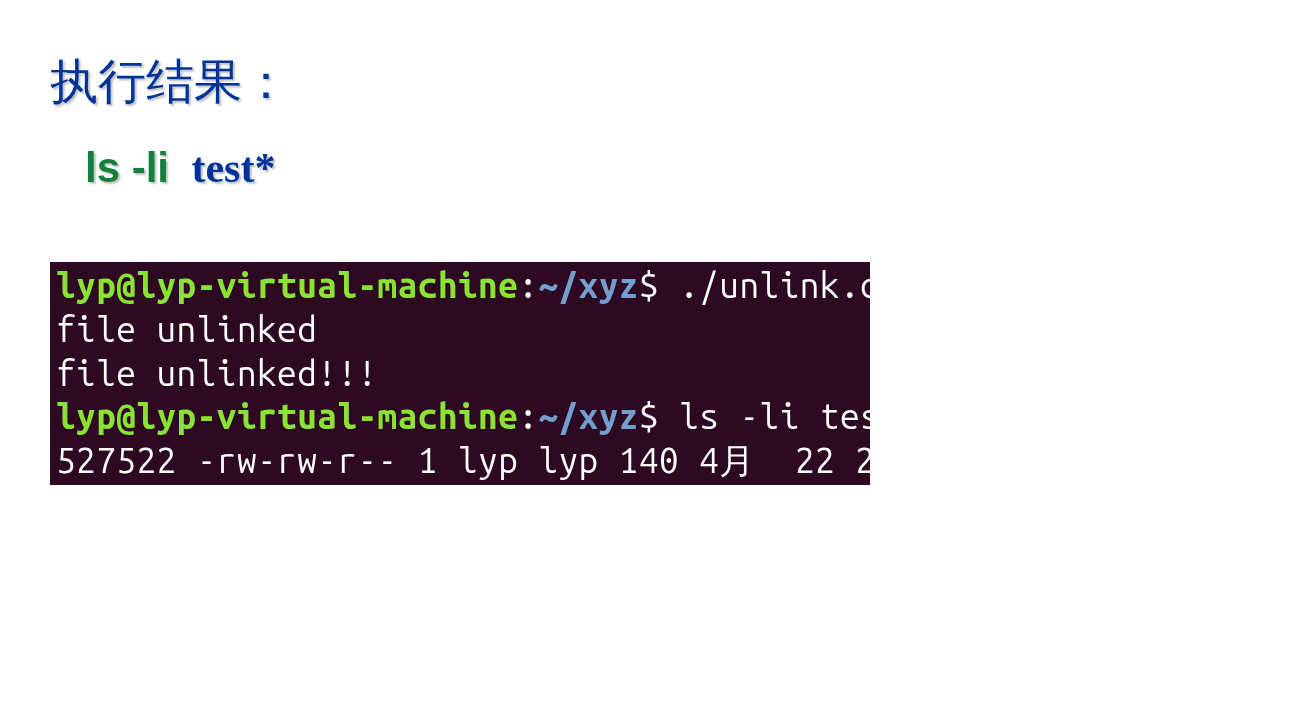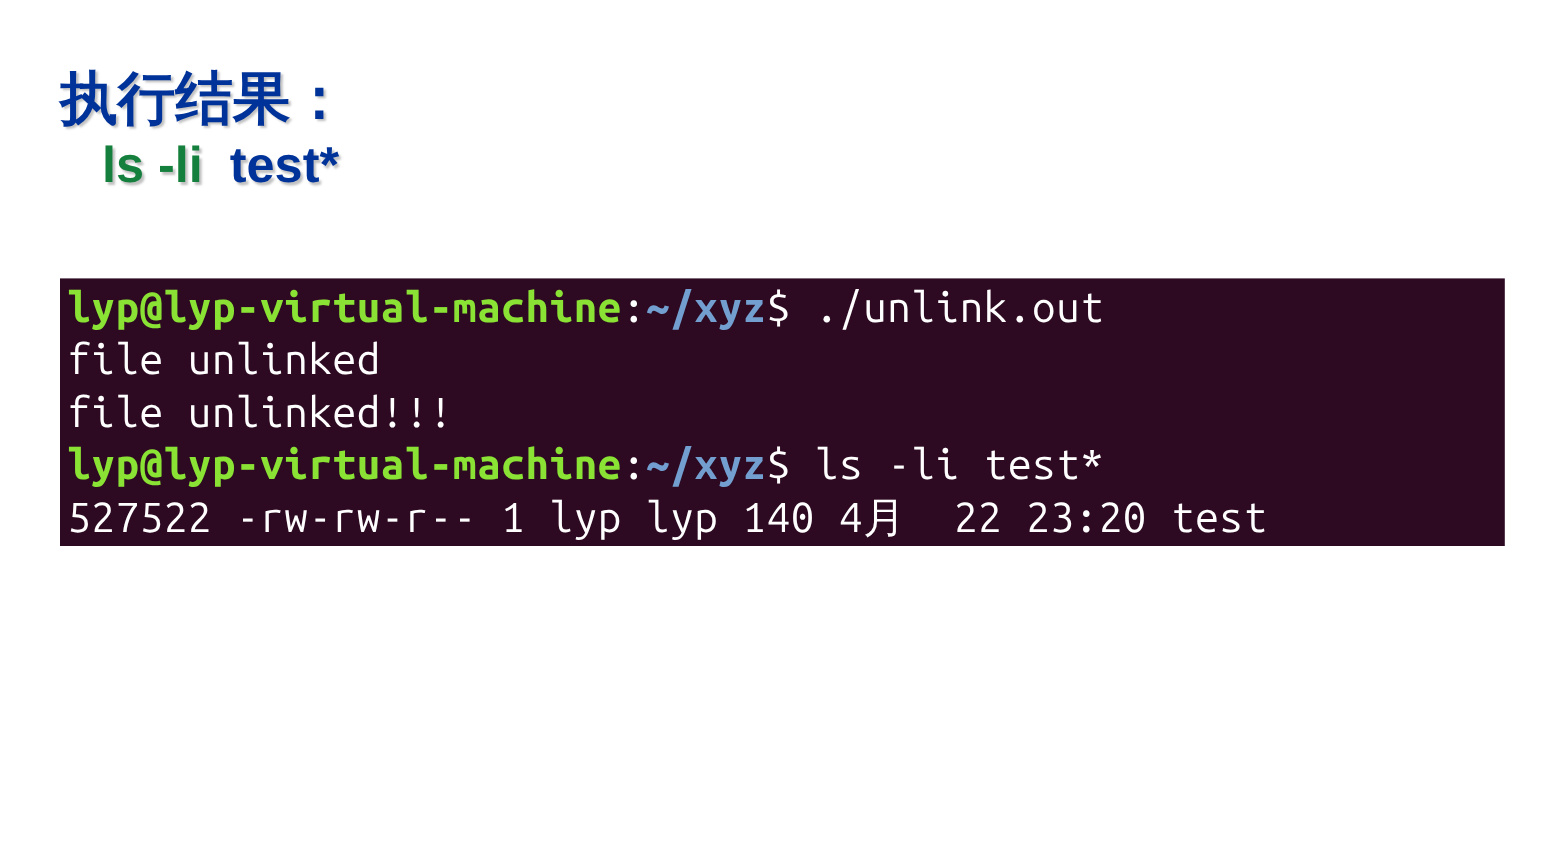--- a/index.html
+++ b/index.html
@@ -5,51 +5,52 @@
     * { margin: 0; padding: 0; box-sizing: border-box; }
     body {
       width: 1298px;
       height: 706px;
       background: #ffffff;
       font-family: "Microsoft YaHei", "SimSun", sans-serif;
       padding: 40px 50px;
     }
     .heading {
       font-size: 48px;
-      font-weight: bold;
+      font-weight: normal;
       color: #003399;
       text-shadow: 2px 2px 2px rgba(0,0,0,0.25);
+      margin-bottom: 30px;
       margin-top: 10px;
     }
     .command-line {
       margin-left: 35px;
       margin-bottom: 70px;
     }
     .cmd-red {
       font-size: 42px;
       font-weight: bold;
       color: #15803d;
       text-shadow: 2px 2px 2px rgba(0,0,0,0.25);
       font-family: Arial, sans-serif;
     }
     .cmd-blue {
       font-size: 42px;
       font-weight: bold;
       color: #003399;
       text-shadow: 2px 2px 2px rgba(0,0,0,0.25);
-      font-family: Liberation Sans, sans-serif;
+      font-family: Liberation Serif, serif;
       margin-left: 18px;
     }
     .terminal {
       background: #2d0a22;
       color: #ffffff;
       font-family: "Ubuntu Mono", "Consolas", monospace;
       font-size: 35px;
       line-height: 1.25;
-      width: 1204px;
+      width: 820px;
       padding: 2px 6px 2px 6px;
       white-space: pre;
       letter-spacing: 0.5px;
     }
     .term-user { color: #8ae234; font-weight: bold; }
     .term-path { color: #729fcf; font-weight: bold; }
     .term-text { color: #ffffff; }
     .term-dollar { color: #ffffff; }
   </style>
 </head>

